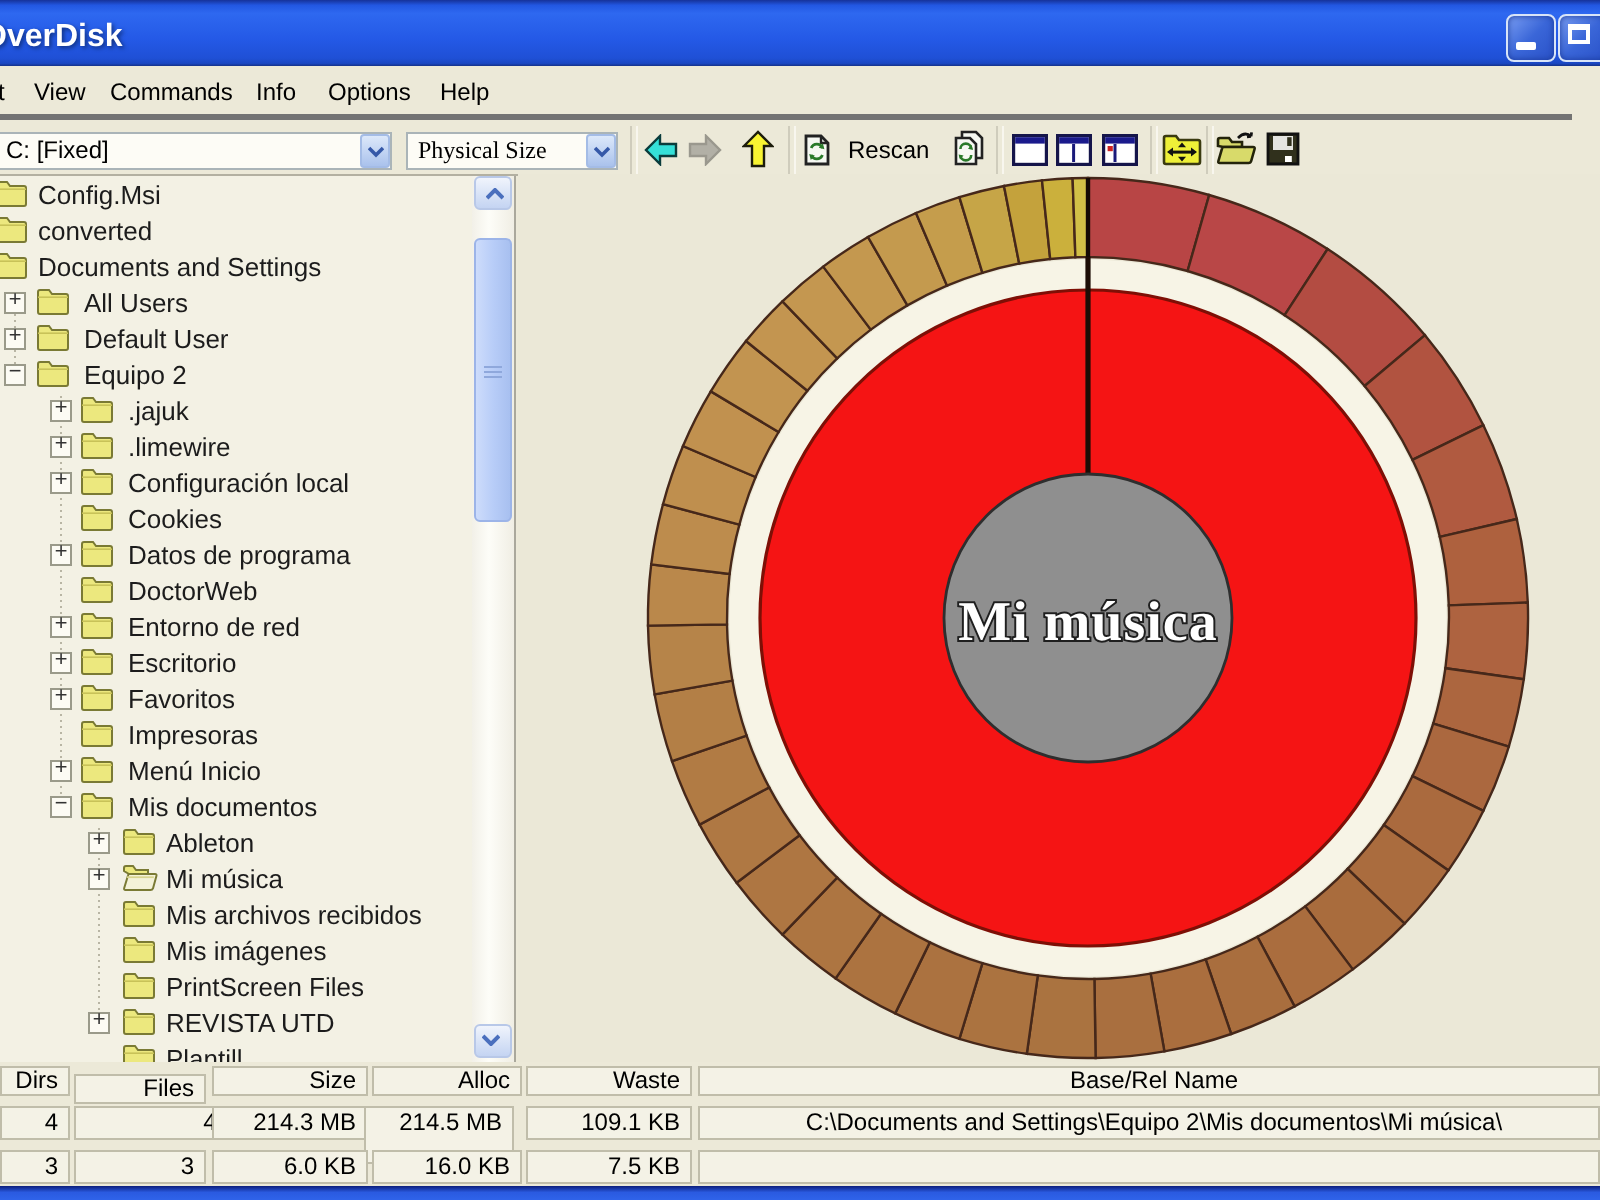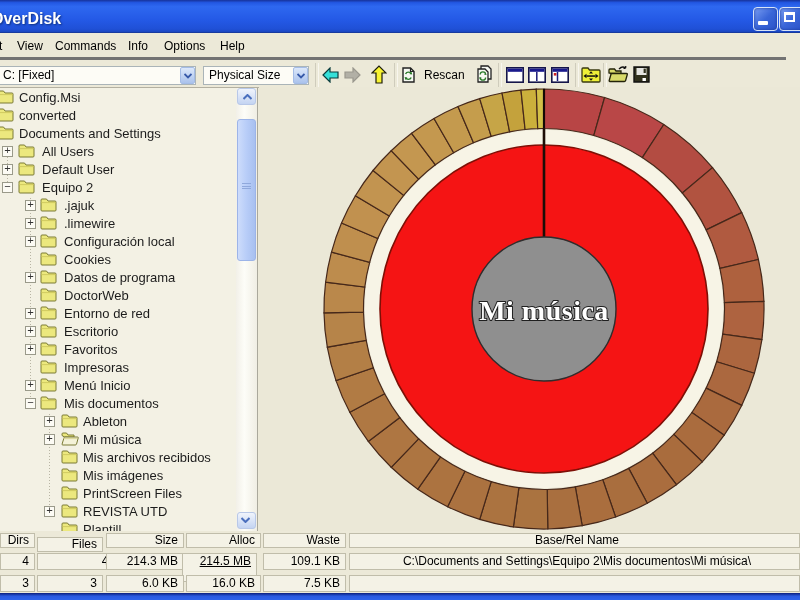--- a/index.html
+++ b/index.html
@@ -64,21 +64,21 @@
 
   <div class="abs" id="toolbar">
     <div class="abs combo" style="left:-4px;width:200px;">
       <span style="padding-left:6px;">C: [Fixed]</span>
       <span class="btn">
           <svg class="abs" style="left:3px;top:5px" width="8" height="6" viewBox="0 0 8 6">
             <path d="M0.5 1 L4 4.5 L7.5 1" stroke="#3558a8" stroke-width="1.8" fill="none"></path>
           </svg>
         </span>
     </div>
-    <div class="abs combo" style="left:203px;width:106px;">
+    <div class="abs combo" style="left:203px;width:106px;font-family:Liberation Serif, serif;">
       <span style="padding-left:5px;">Physical Size</span>
       <span class="btn">
           <svg class="abs" style="left:3px;top:5px" width="8" height="6" viewBox="0 0 8 6">
             <path d="M0.5 1 L4 4.5 L7.5 1" stroke="#3558a8" stroke-width="1.8" fill="none"></path>
           </svg>
         </span>
     </div>
     <div class="abs tsep" style="left:315px;"></div>
     <div class="abs tsep" style="left:394px;"></div>
     <svg class="abs" style="left:322px;top:7px;" width="18" height="16" viewBox="0 0 18 16">
@@ -407,21 +407,21 @@
 
   <div class="abs" id="bottom">
 <div class="cell cellr" style="left:0px;top:2px;width:35px;height:15px;line-height:13px;">Dirs</div>
 <div class="cell cellr" style="left:37px;top:6px;width:66px;height:15px;line-height:13px;">Files</div>
 <div class="cell cellr" style="left:106px;top:2px;width:78px;height:15px;line-height:13px;">Size</div>
 <div class="cell cellr" style="left:186px;top:2px;width:75px;height:15px;line-height:13px;">Alloc</div>
 <div class="cell cellr" style="left:263px;top:2px;width:83px;height:15px;line-height:13px;">Waste</div>
 <div class="cell cellr" style="left:0px;top:22px;width:35px;height:17px;line-height:15px;">4</div>
 <div class="cell cellr" style="left:37px;top:22px;width:84px;height:17px;line-height:15px;padding-left:28px;">47</div>
 <div class="cell cellr" style="left:106px;top:22px;width:78px;height:17px;line-height:15px;">214.3 MB</div>
-<div class="cell cellr" style="left:182px;top:22px;width:75px;height:29px;line-height:15px;text-decoration:underline;">214.5 MB</div>
+<div class="cell cellr" style="left:182px;top:22px;width:75px;height:29px;line-height:15px;">214.5 MB</div>
 <div class="cell cellr" style="left:263px;top:22px;width:83px;height:17px;line-height:15px;">109.1 KB</div>
 <div class="cell cellr" style="left:0px;top:44px;width:35px;height:17px;line-height:15px;">3</div>
 <div class="cell cellr" style="left:37px;top:44px;width:66px;height:17px;line-height:15px;">3</div>
 <div class="cell cellr" style="left:106px;top:44px;width:78px;height:17px;line-height:15px;">6.0 KB</div>
 <div class="cell cellr" style="left:186px;top:44px;width:75px;height:17px;line-height:15px;">16.0 KB</div>
 <div class="cell cellr" style="left:263px;top:44px;width:83px;height:17px;line-height:15px;">7.5 KB</div>
 <div class="cell celll" style="left:349px;top:2px;width:451px;height:15px;line-height:13px;">Base/Rel Name</div>
 <div class="cell celll" style="left:349px;top:22px;width:451px;height:17px;line-height:15px;">C:\Documents and Settings\Equipo 2\Mis documentos\Mi música\</div>
 <div class="cell celll" style="left:349px;top:44px;width:451px;height:17px;line-height:15px;"></div>
   </div>

